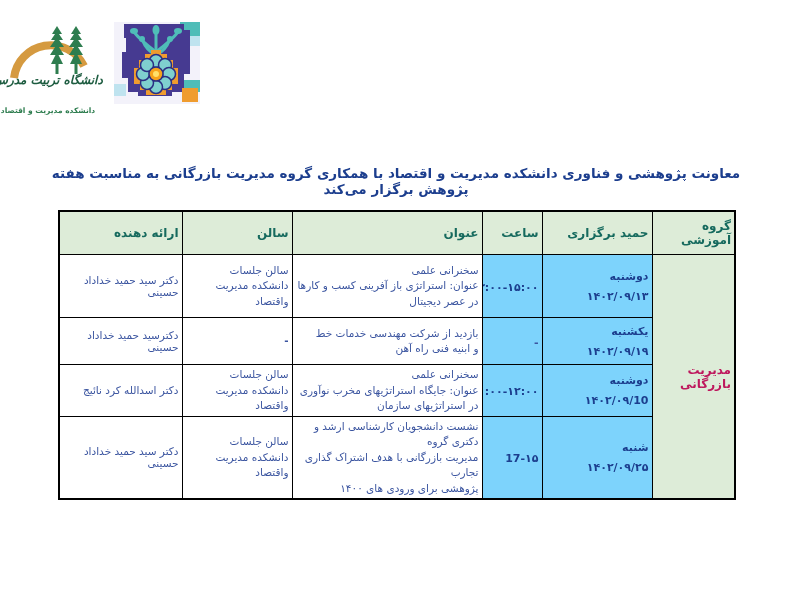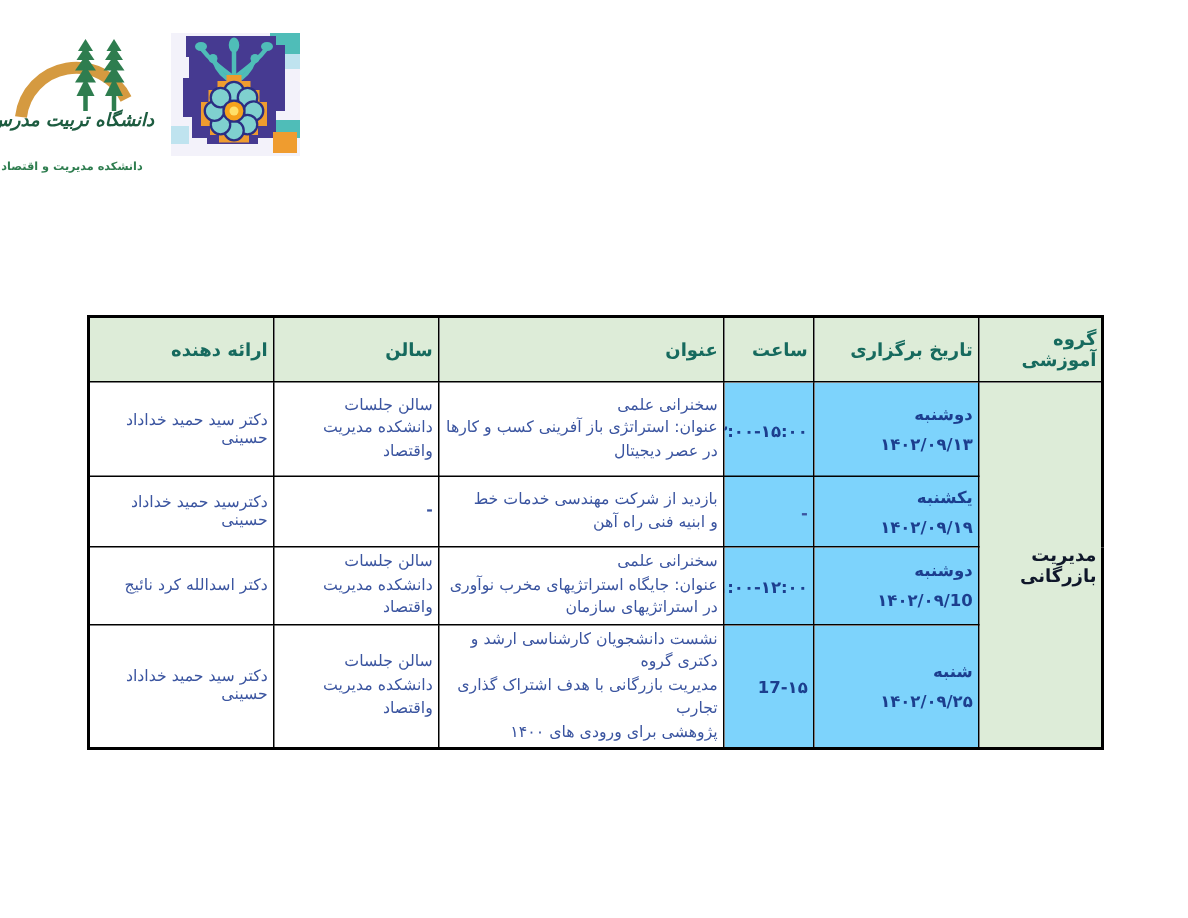--- a/index.html
+++ b/index.html
@@ -43,21 +43,21 @@
   }
   table.sched th,table.sched td{
     border:1.2px solid #000;text-align:right;vertical-align:middle;
     padding:2px 3px;overflow:hidden;
   }
   table.sched th{
     background:#ddecd8;color:#166a5e;font-weight:bold;font-size:12px;height:38px;
   }
   td.green{background:#7dd3fc;}
   td.group-cell{
-    background:#ddecd8;color:#0f172a;font-weight:bold;font-size:12px;
+    background:#ddecd8;color:#be185d;font-weight:bold;font-size:12px;
   }
   .day{color:#1c3e8e;font-weight:bold;font-size:11px;display:block;line-height:17px;}
   .dateval,.timeval{
     color:#1c3e8e;font-weight:bold;font-size:11px;
     direction:ltr;unicode-bidi:isolate;display:inline-block;line-height:17px;
   }
   td.title-cell,td.hall-cell,td.presenter-cell{
     color:#3b55a0;font-size:10.5px;margin-left:39px;
   }
   .tline{display:block;line-height:15.5px;}
@@ -137,35 +137,36 @@
           <circle cx="29" cy="52" r="6.5"></circle>
           <circle cx="33" cy="43" r="6.5"></circle>
         </g>
         <circle cx="42" cy="52" r="7" fill="#f6a21c" stroke="#2b2e83" stroke-width="1.5"></circle>
         <circle cx="42" cy="52" r="3" fill="#ffe06a"></circle>
       </svg>
     </div>
   </div>
 
 
+  <div class="heading">معاونت پژوهشی و فناوری دانشکده مدیریت و اقتصاد با همکاری گروه مدیریت بازرگانی به مناسبت هفته پژوهش برگزار می‌کند</div>
 
   <div class="sched-wrap">
     <table class="sched">
       <colgroup>
         <col style="width:83px">
           <col style="width:110px">
           <col style="width:60px">
         <col style="width:190px">
           <col style="width:110px">
           <col style="width:123px">
       </colgroup>
       <thead>
         <tr>
           <th>گروه آموزشی</th>
-          <th>تاریخ برگزاری</th>
+          <th>حمید برگزاری</th>
           <th>ساعت</th>
           <th>عنوان</th>
           <th>سالن</th>
           <th>ارائه دهنده</th>
         </tr>
       </thead>
       <tbody>
         <tr style="height:63px">
           <td class="group-cell" rowspan="4">مدیریت بازرگانی</td>
           <td class="green">

